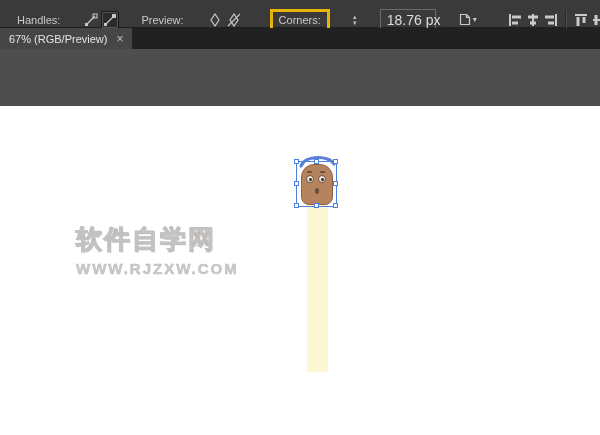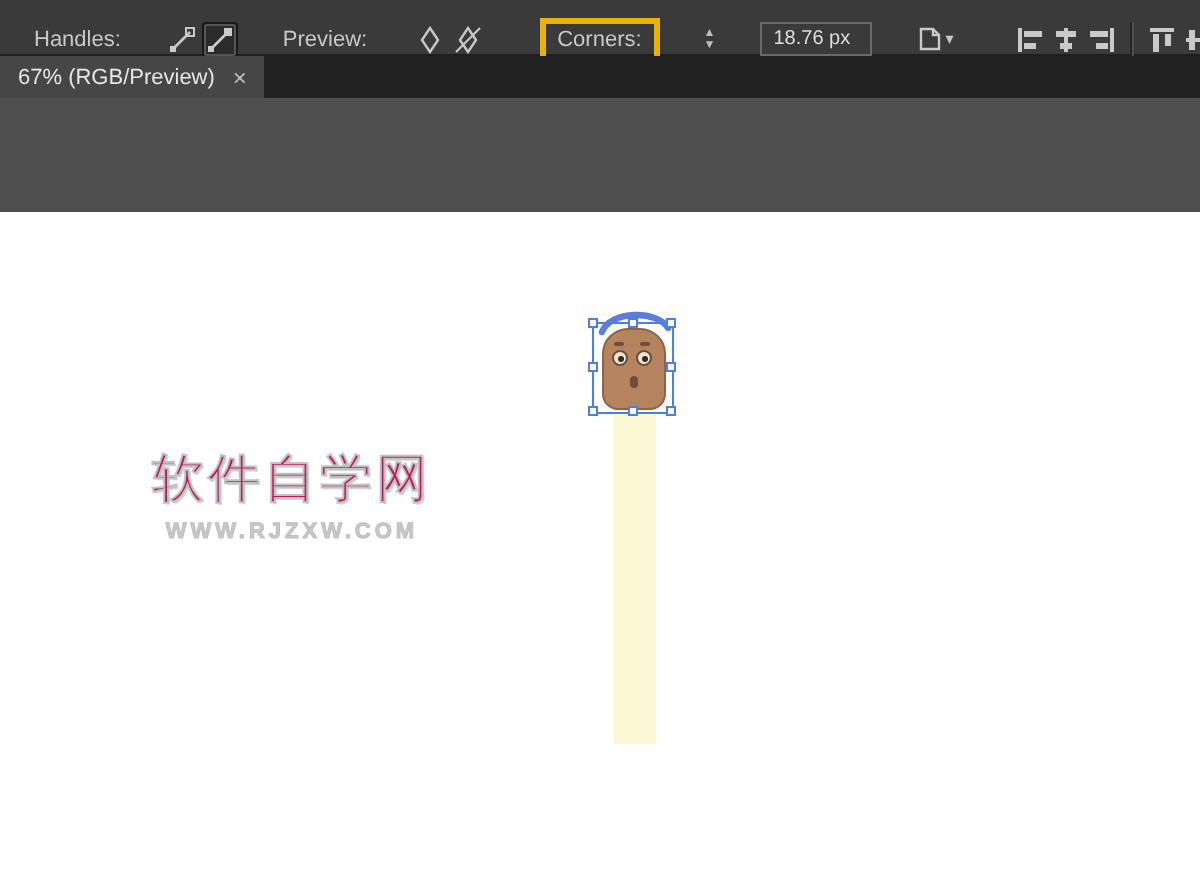--- a/index.html
+++ b/index.html
@@ -17,21 +17,21 @@
   .tb-label{color:#c9c9c9;font-size:11px;margin:0 3px;white-space:nowrap;}
   .btn-group{display:flex;align-items:center;gap:1px;}
   .tool-btn{
     width:18px;height:18px;display:flex;align-items:center;justify-content:center;
     border-radius:2px;border:1px solid transparent;box-sizing:border-box;flex:0 0 auto;
   }
   .tool-btn.pressed{background:#2b2b2b;border:1px solid #191919;box-shadow:inset 0 0 0 1px #555;}
   .corners-box{border:3px solid #eab308;color:#c9c9c9;font-size:11px;padding:2px 6px;margin-left:8px;white-space:nowrap;}
   .stepper{display:flex;flex-direction:column;justify-content:center;margin:0 3px;}
   .stepper span{font-size:6px;line-height:6px;color:#bdbdbd;text-align:center;}
-  .value-box{border:1px solid #6a6a6a;color:#dddddd;font-size:10px;padding:2px 6px;min-width:42px;white-space:nowrap;}
+  .value-box{border:1px solid #6a6a6a;color:#dddddd;font-size:14px;padding:2px 6px;min-width:42px;white-space:nowrap;}
   .vsep{width:1px;height:18px;background:#272727;border-right:1px solid #4d4d4d;margin:0 5px;flex:0 0 auto;}
   .align-wrap{display:flex;align-items:center;margin-left:6px;}
   .chevron{color:#c9c9c9;font-size:8px;margin-left:2px;}
 
   
   .tabbar{position:absolute;top:28px;left:0;right:0;height:21px;background:#212121;display:flex;align-items:stretch;}
   .tab{
     background:#464646;display:flex;align-items:center;padding:0 9px;
     color:#e6e6e6;font-size:11px;gap:9px;white-space:nowrap;text-align:right;
   }
@@ -52,25 +52,25 @@
   .eye{position:absolute;width:8px;height:8px;border-radius:50%;background:#efe7dc;border:1px solid #6b4f38;box-sizing:border-box;}
   .pupil{position:absolute;left:2px;top:2px;width:3px;height:3px;background:#33291f;border-radius:50%;}
   .brow{position:absolute;width:5px;height:2px;background:#6b4f38;border-radius:1px;}
   .mouth{position:absolute;left:315px;top:188px;width:4px;height:6px;background:#6b4f38;border-radius:2px;}
   .selection-box{position:absolute;left:296px;top:161px;width:41px;height:46px;border:1px solid #4b7fe1;box-sizing:border-box;}
   .sel-handle{position:absolute;width:5px;height:5px;background:#ffffff;border:1px solid #4b7fe1;box-sizing:border-box;margin-left:-3px;margin-top:-3px;}
 
   
   .watermark{position:absolute;left:76px;top:222px;width:140px;text-align:center;pointer-events:none;}
   .wm-cn{
-    font-size:26px;font-weight:normal;letter-spacing:2px;color:#be185d;
+    font-size:26px;font-weight:bold;letter-spacing:2px;color:#a16207;
     -webkit-text-stroke:1px #c2c2c2;text-shadow:1px 1px 0 #d8d8d8;
   }
   .wm-en{
-    font-size:11px;font-weight:bold;letter-spacing:2px;color:#c9c9c9;margin-top:3px;
+    font-size:15px;font-weight:bold;letter-spacing:2px;color:#c9c9c9;margin-top:3px;
     -webkit-text-stroke:0.5px #bdbdbd;
   }
 </style>
 </head>
 <body>
 
 <div class="toolbar">
   <span class="tb-label">Handles:</span>
   <div class="btn-group">
       <div class="tool-btn">

